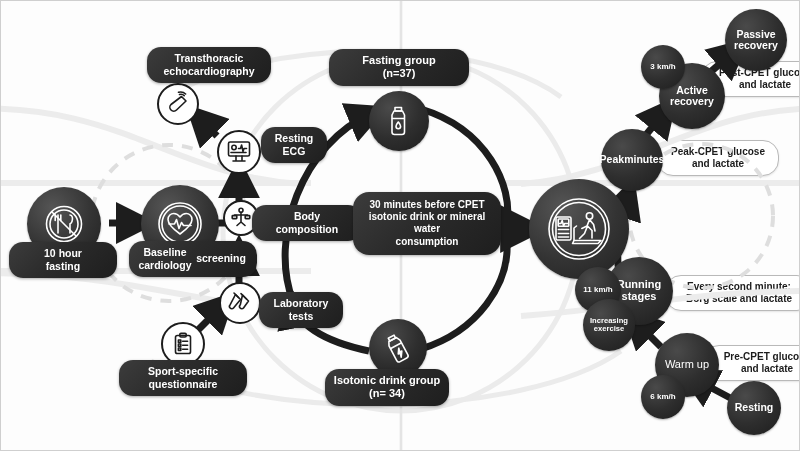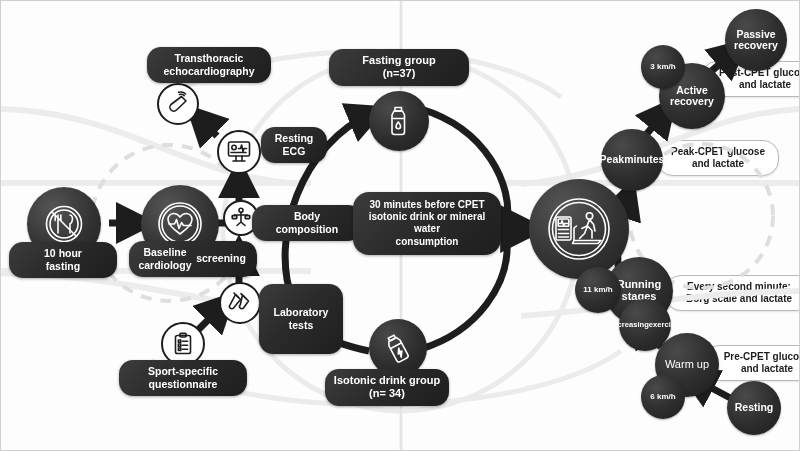--- a/index.html
+++ b/index.html
@@ -226,21 +226,21 @@
 
   <div class="node" style="left:218px; top:281px;">
     <div class="circ white" style="left:0; top:0; width:42px; height:42px;">
       <svg class="ico" width="26" height="26" viewBox="0 0 26 26">
         <path d="M8.5 4.5 L13.5 9.5 L6.5 18 C5.6 19 4 19 3.1 18 C2.2 17 2.3 15.6 3.2 14.7 Z" class="ico-d" stroke-width="1.3"></path>
         <path d="M7 3 L11.5 7.5" class="ico-d" stroke-width="1.3"></path>
         <path d="M15.5 5 L21.5 11 L16.5 18 C15.6 19 14 19 13.1 18 C12.2 17 12.4 15.6 13.3 14.7 Z" class="ico-d" stroke-width="1.3"></path>
         <path d="M14 3.6 L19.5 9" class="ico-d" stroke-width="1.3"></path>
       </svg>
     </div>
-    <div class="pill" style="left:40px; top:2px; width:84px; flex-direction:column; font-size:10.5px; padding:22px 6px;">
+    <div class="pill" style="left:40px; top:10px; width:84px; flex-direction:column; font-size:10.5px; padding:5px 6px;">
       <span class="lbl bold">Laboratory</span>
       <span class="lbl bold">tests</span>
     </div>
   </div>
 
   <div class="node" style="left:160px; top:321px;">
     <div class="circ white" style="left:0; top:0; width:44px; height:44px;">
       <svg class="ico" width="26" height="26" viewBox="0 0 26 26">
         <rect x="5.5" y="4.5" width="15" height="18" rx="1.8" class="ico-d" stroke-width="1.3"></rect>
         <rect x="9.8" y="2.4" width="6.4" height="3.6" rx="1.2" class="ico-d" stroke-width="1.3"></rect>
@@ -328,21 +328,21 @@
   </div>
 
   <div class="node" style="left:574px; top:256px;">
     <div class="circ" style="left:30px; top:0; width:68px; height:68px; font-size:11px; font-weight:bold; flex-direction:column;">
       <span class="lbl">Running</span>
       <span class="lbl">stages</span>
     </div>
     <div class="circ" style="left:0; top:10px; width:46px; height:46px; font-size:8px; font-weight:bold;">
       <span class="lbl">11 km/h</span>
     </div>
-    <div class="circ" style="left:8px; top:42px; width:52px; height:52px; font-size:7.6px; font-weight:bold; margin-left:36px;">
+    <div class="circ" style="left:8px; top:42px; width:52px; height:52px; font-size:7.6px; font-weight:bold; flex-direction:column;">
       <span class="lbl">Increasing</span>
       <span class="lbl">exercise</span>
     </div>
   </div>
 
   <div class="node" style="left:600px; top:128px;">
     <div class="circ" style="left:0; top:0; width:62px; height:62px; font-size:10.5px; font-weight:bold; ">
       <span class="lbl">Peak</span>
       <span class="lbl">minutes</span>
     </div>

